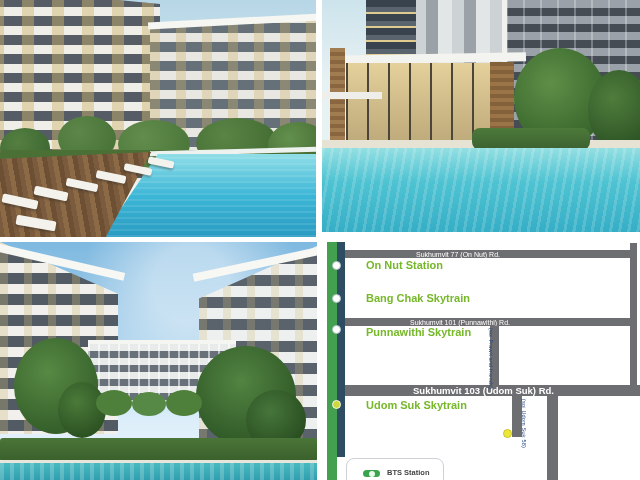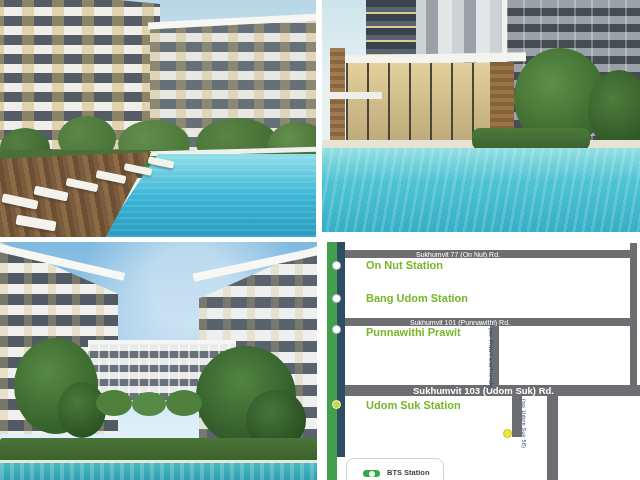--- a/index.html
+++ b/index.html
@@ -165,23 +165,23 @@
 
     <div class="road-v" id="v-right"></div>
     <div class="road-v" id="v-prawit"></div>
     <div class="road-v" id="v-stub"></div>
     <div class="road-v" id="v-long"></div>
 
     <div class="soi-label" style="left:165px;top:86px;height:56px;">(soi Prawit and friends)</div>
     <div class="soi-label" style="left:198px;top:157px;height:64px;">(soi Udom Suk 58)</div>
 
     <div class="station-label" style="top:17px;">On Nut Station</div>
-    <div class="station-label" style="top:50px;">Bang Udom Station</div>
-    <div class="station-label" style="top:84px;">Punnawithi Prawit</div>
-    <div class="station-label" style="top:157px;">Udom Suk Station</div>
+    <div class="station-label" style="top:50px;">Bang Chak Skytrain</div>
+    <div class="station-label" style="top:84px;">Punnawithi Skytrain</div>
+    <div class="station-label" style="top:157px;">Udom Suk Skytrain</div>
 
     <div class="loc-dot"></div>
 
 
     <div class="legend">
       <div class="legend-icon">
         <span class="legend-icon-core"></span>
       </div>
       <div class="legend-label">BTS Station</div>
     </div>

